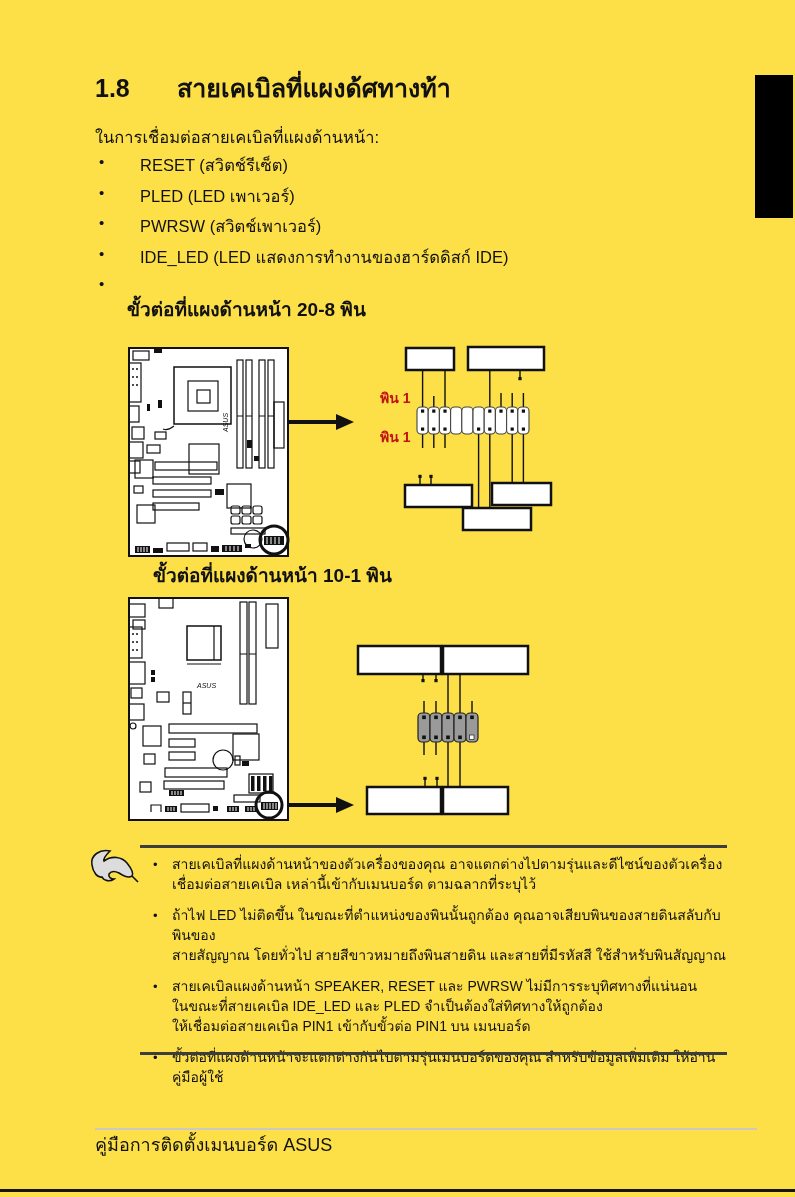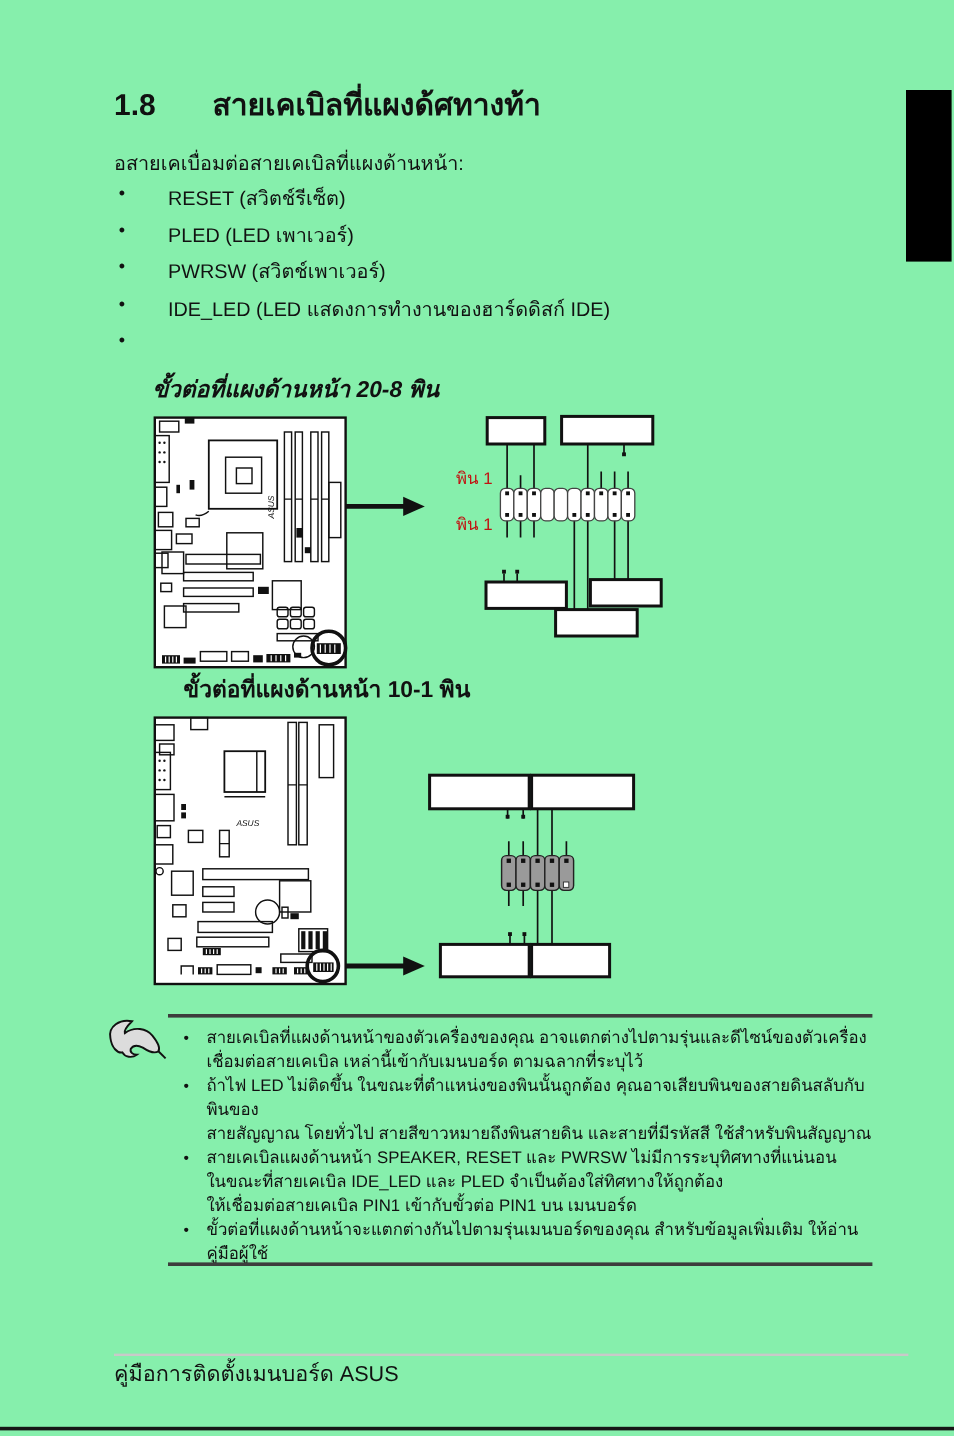--- a/index.html
+++ b/index.html
@@ -1,38 +1,38 @@
 <!DOCTYPE html>
 <html><head>
 <meta charset="utf-8">
 <style>
   html,body{margin:0;padding:0;background:#fff;}
-  .page{position:relative;width:795px;height:1197px;background:#86efac;overflow:hidden;
+  .page{position:relative;width:795px;height:1197px;background:#fde047;overflow:hidden;
         font-family:"Liberation Sans",sans-serif;color:#111;}
   .abs{position:absolute;}
   .side-tab{position:absolute;top:75px;right:2px;width:38px;height:143px;background:#000;}
   .title-row{position:absolute;left:95px;top:70px;display:flex;font-weight:bold;
              font-size:25px;line-height:36px;}
   .sec-num{width:82px;}
   .intro{position:absolute;left:95px;top:124px;font-size:16.5px;line-height:26px;}
   .cable-list{position:absolute;left:95px;top:152px;font-size:16.5px;}
   .cable-item{display:flex;height:30.5px;}
   .cable-item .dot{width:45px;}
   .cable-item .dot::before{content:"•";font-size:15px;padding-left:4px;}
   .diagram-heading{position:absolute;left:127px;font-weight:bold;font-size:19px;line-height:28px;}
-  .dh1{top:312px;font-style:italic;}
+  .dh1{top:296px;}
   .dh2{top:562px;margin-left:26px;}
-  .pin1{position:absolute;left:380px;color:#c11212;font-weight:normal;font-size:14px;line-height:18px;}
+  .pin1{position:absolute;left:380px;color:#c11212;font-weight:bold;font-size:14px;line-height:18px;}
   .pin1-top{top:389px;}
   .pin1-bottom{top:428px;}
   .note-rule{position:absolute;left:140px;width:587px;height:2.5px;background:#3d3d3d;}
   .nr-top{top:845px;}
   .nr-bottom{top:1052px;}
   .notes{position:absolute;left:140px;top:854px;width:587px;display:flex;flex-direction:column;
-         font-size:14px;line-height:20px;}
+         gap:11px;font-size:14px;line-height:20px;}
   .note-row{display:flex;}
   .note-bullet{width:32px;flex:0 0 32px;}
   .note-bullet::before{content:"•";padding-left:13px;font-size:13px;}
   .note-text{flex:1;white-space:pre-line;}
   .footer-rule{position:absolute;left:95px;top:1128px;width:662px;height:2px;background:#c9c9c9;}
   .footer-text{position:absolute;left:95px;top:1133px;font-size:18px;line-height:24px;}
   .page-bottom-bar{position:absolute;left:0;top:1189px;width:795px;height:3px;background:#161616;}
   svg{display:block;}
 </style>
 </head>
@@ -40,21 +40,21 @@
 
 <div class="page">
 
   <div class="side-tab"></div>
 
   <div class="title-row">
     <span class="sec-num">1.8</span>
     <span class="sec-title">สายเคเบิลที่แผงด้ศทางท้า</span>
   </div>
 
-  <div class="intro">อสายเคเบื่อมต่อสายเคเบิลที่แผงด้านหน้า:</div>
+  <div class="intro">ในการเชื่อมต่อสายเคเบิลที่แผงด้านหน้า:</div>
 
   <div class="cable-list">
     <div class="cable-item">
         <span class="dot"></span>
         <span>RESET (สวิตช์รีเซ็ต)</span>
       </div>
     <div class="cable-item">
         <span class="dot"></span>
         <span>PLED (LED เพาเวอร์)</span>
       </div>

